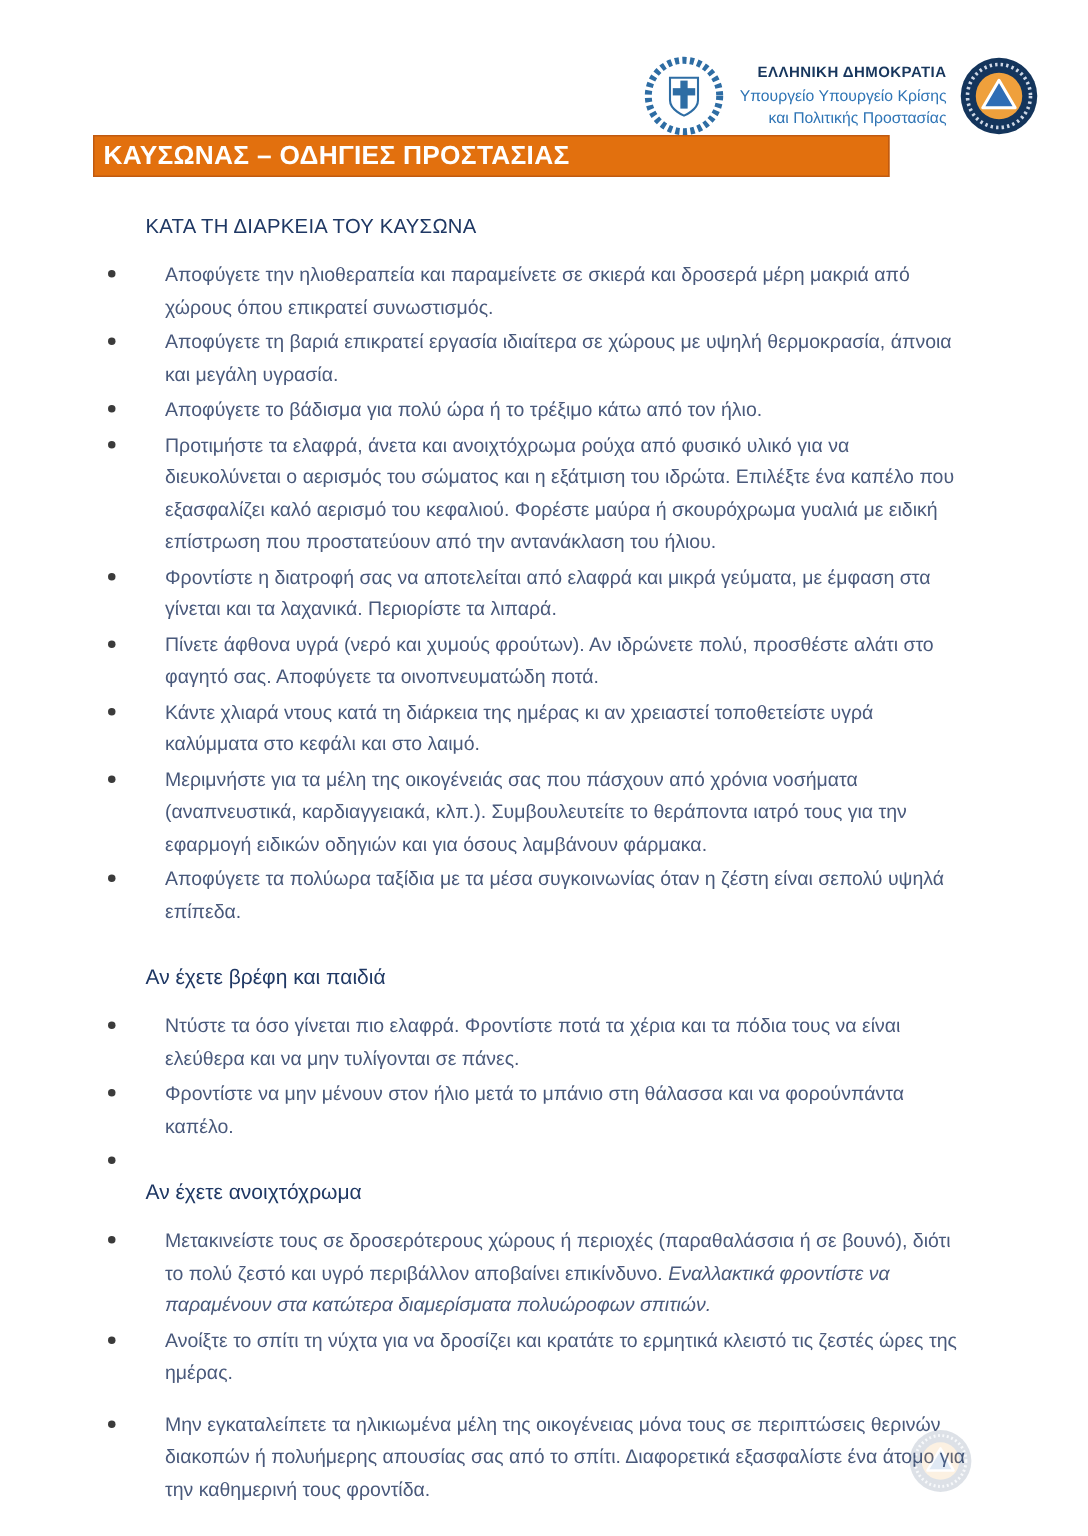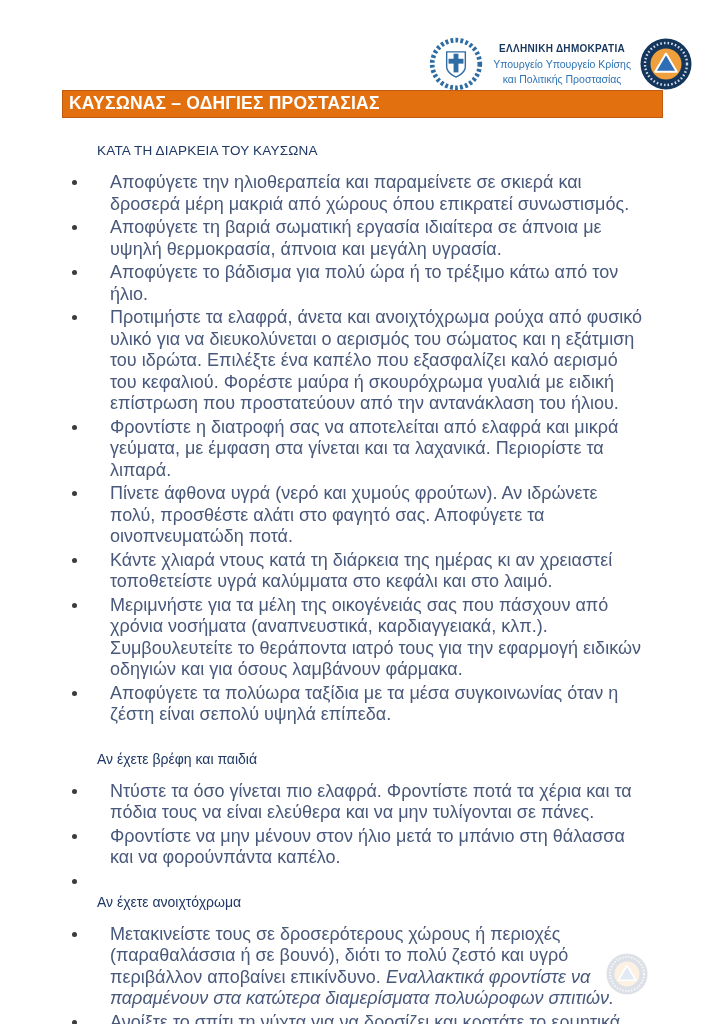--- a/index.html
+++ b/index.html
@@ -13,53 +13,53 @@
     position:relative; width:725px; height:1024px; background:#ffffff;
   }
 
   
   .doc-header {
     position:absolute; top:36px; left:468px; right:33px;
     display:flex; align-items:center; justify-content:flex-end; gap:9px;
   }
   .emblem-wrap { width:56px; height:56px; flex:0 0 auto; }
   .cp-wrap { width:52px; height:52px; flex:0 0 auto; }
-  .ministry { text-align:center; line-height:15px; white-space:nowrap; }
+  .ministry { text-align:right; line-height:15px; white-space:nowrap; }
   .ministry .rep {
     font-weight:bold; font-size:10px; color:var(--header-navy,#17365D);
     letter-spacing:0.3px; margin-bottom:1px;
   }
   .ministry .min {
     font-size:10.5px; color:var(--header-blue,#2E74B5);
   }
 
   
   .banner {
-    position:absolute; top:90px; left:62px; width:601px; height:28px;
+    position:absolute; top:90px; left:62px; width:531px; height:28px;
     background:var(--banner-orange,#E2700E);
     border:1px solid var(--banner-border,#C05A10);
     color:#ffffff; font-weight:bold; font-size:17.5px; line-height:25px;
     padding-left:6px; letter-spacing:0.2px;
   }
 
   
   #sections {
     position:absolute; top:118px; left:62px; width:601px;
   }
   .sec-heading {
     color:var(--heading-navy,#1F3864); font-weight:normal;
     margin:25px 0 0 35px;
   }
   .sec-heading.main { font-size:13.5px; letter-spacing:0.2px; }
   .sec-heading.sub  { font-size:14px; }
 
   ul.bullets { list-style:none; margin:14px 0 0 0; padding:0; }
   ul.bullets li {
     position:relative; padding-left:48px; padding-right:18px;
-    font-size:18px; line-height:21.5px;
+    font-size:13px; line-height:21.5px;
     color:var(--body-blue,#49597B);
     margin-bottom:2px;
   }
   ul.bullets li .dot {
     position:absolute; left:10px; top:8px;
     width:5px; height:5px; border-radius:50%; background:#3b3b3b;
   }
   ul.bullets li.gap { margin-top:13px; }
   ul.bullets li em { font-style:italic; }
 
@@ -99,21 +99,21 @@
   </header>
 
   <div class="banner">
     <span>ΚΑΥΣΩΝΑΣ – ΟΔΗΓΙΕΣ ΠΡΟΣΤΑΣΙΑΣ</span>
   </div>
 
   <main id="sections">
       <div class="sec-heading main">ΚΑΤΑ ΤΗ ΔΙΑΡΚΕΙΑ ΤΟΥ ΚΑΥΣΩΝΑ</div>
       <ul class="bullets">
         <li><span class="dot"></span><span class="btext">Αποφύγετε την ηλιοθεραπεία και παραμείνετε σε σκιερά και δροσερά μέρη μακριά από χώρους όπου επικρατεί συνωστισμός.</span></li>
-        <li><span class="dot"></span><span class="btext">Αποφύγετε τη βαριά σωματική εργασία ιδιαίτερα σε άπνοια με υψηλή θερμοκρασία, άπνοια και μεγάλη υγρασία.</span></li>
+        <li><span class="dot"></span><span class="btext">Αποφύγετε τη βαριά επικρατεί εργασία ιδιαίτερα σε χώρους με υψηλή θερμοκρασία, άπνοια και μεγάλη υγρασία.</span></li>
         <li><span class="dot"></span><span class="btext">Αποφύγετε το βάδισμα για πολύ ώρα ή το τρέξιμο κάτω από τον ήλιο.</span></li>
         <li><span class="dot"></span><span class="btext">Προτιμήστε τα ελαφρά, άνετα και ανοιχτόχρωμα ρούχα από φυσικό υλικό για να διευκολύνεται ο αερισμός του σώματος και η εξάτμιση του ιδρώτα. Επιλέξτε ένα καπέλο που εξασφαλίζει καλό αερισμό του κεφαλιού. Φορέστε μαύρα ή σκουρόχρωμα γυαλιά με ειδική επίστρωση που προστατεύουν από την αντανάκλαση του ήλιου.</span></li>
         <li><span class="dot"></span><span class="btext">Φροντίστε η διατροφή σας να αποτελείται από ελαφρά και μικρά γεύματα, με έμφαση στα γίνεται και τα λαχανικά. Περιορίστε τα λιπαρά.</span></li>
         <li><span class="dot"></span><span class="btext">Πίνετε άφθονα υγρά (νερό και χυμούς φρούτων). Αν ιδρώνετε πολύ, προσθέστε αλάτι στο φαγητό σας. Αποφύγετε τα οινοπνευματώδη ποτά.</span></li>
         <li><span class="dot"></span><span class="btext">Κάντε χλιαρά ντους κατά τη διάρκεια της ημέρας κι αν χρειαστεί τοποθετείστε υγρά καλύμματα στο κεφάλι και στο λαιμό.</span></li>
         <li><span class="dot"></span><span class="btext">Μεριμνήστε για τα μέλη της οικογένειάς σας που πάσχουν από χρόνια νοσήματα (αναπνευστικά, καρδιαγγειακά, κλπ.). Συμβουλευτείτε το θεράποντα ιατρό τους για την εφαρμογή ειδικών οδηγιών και για όσους λαμβάνουν φάρμακα.</span></li>
         <li><span class="dot"></span><span class="btext">Αποφύγετε τα πολύωρα ταξίδια με τα μέσα συγκοινωνίας όταν η ζέστη είναι σεπολύ υψηλά επίπεδα.</span></li>
       </ul>
       <div class="sec-heading sub">Αν έχετε βρέφη και παιδιά</div>
       <ul class="bullets">

